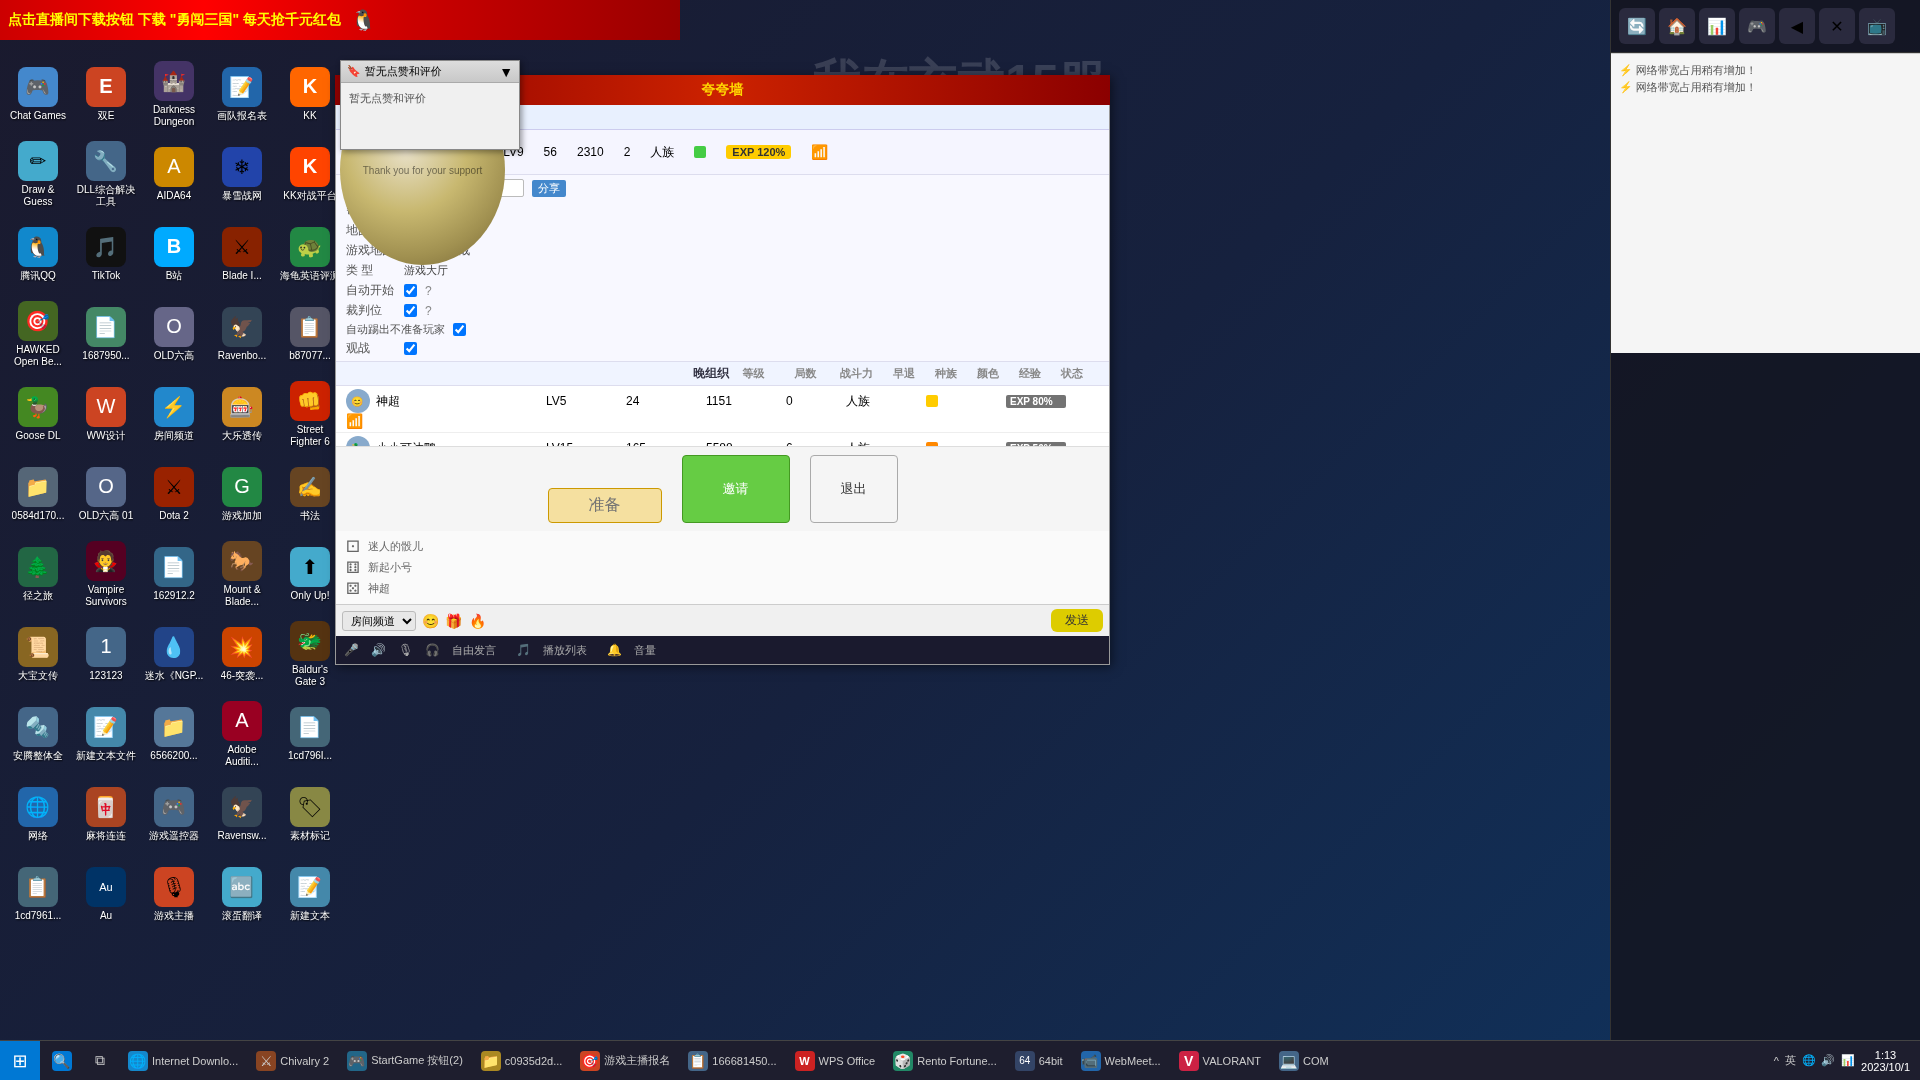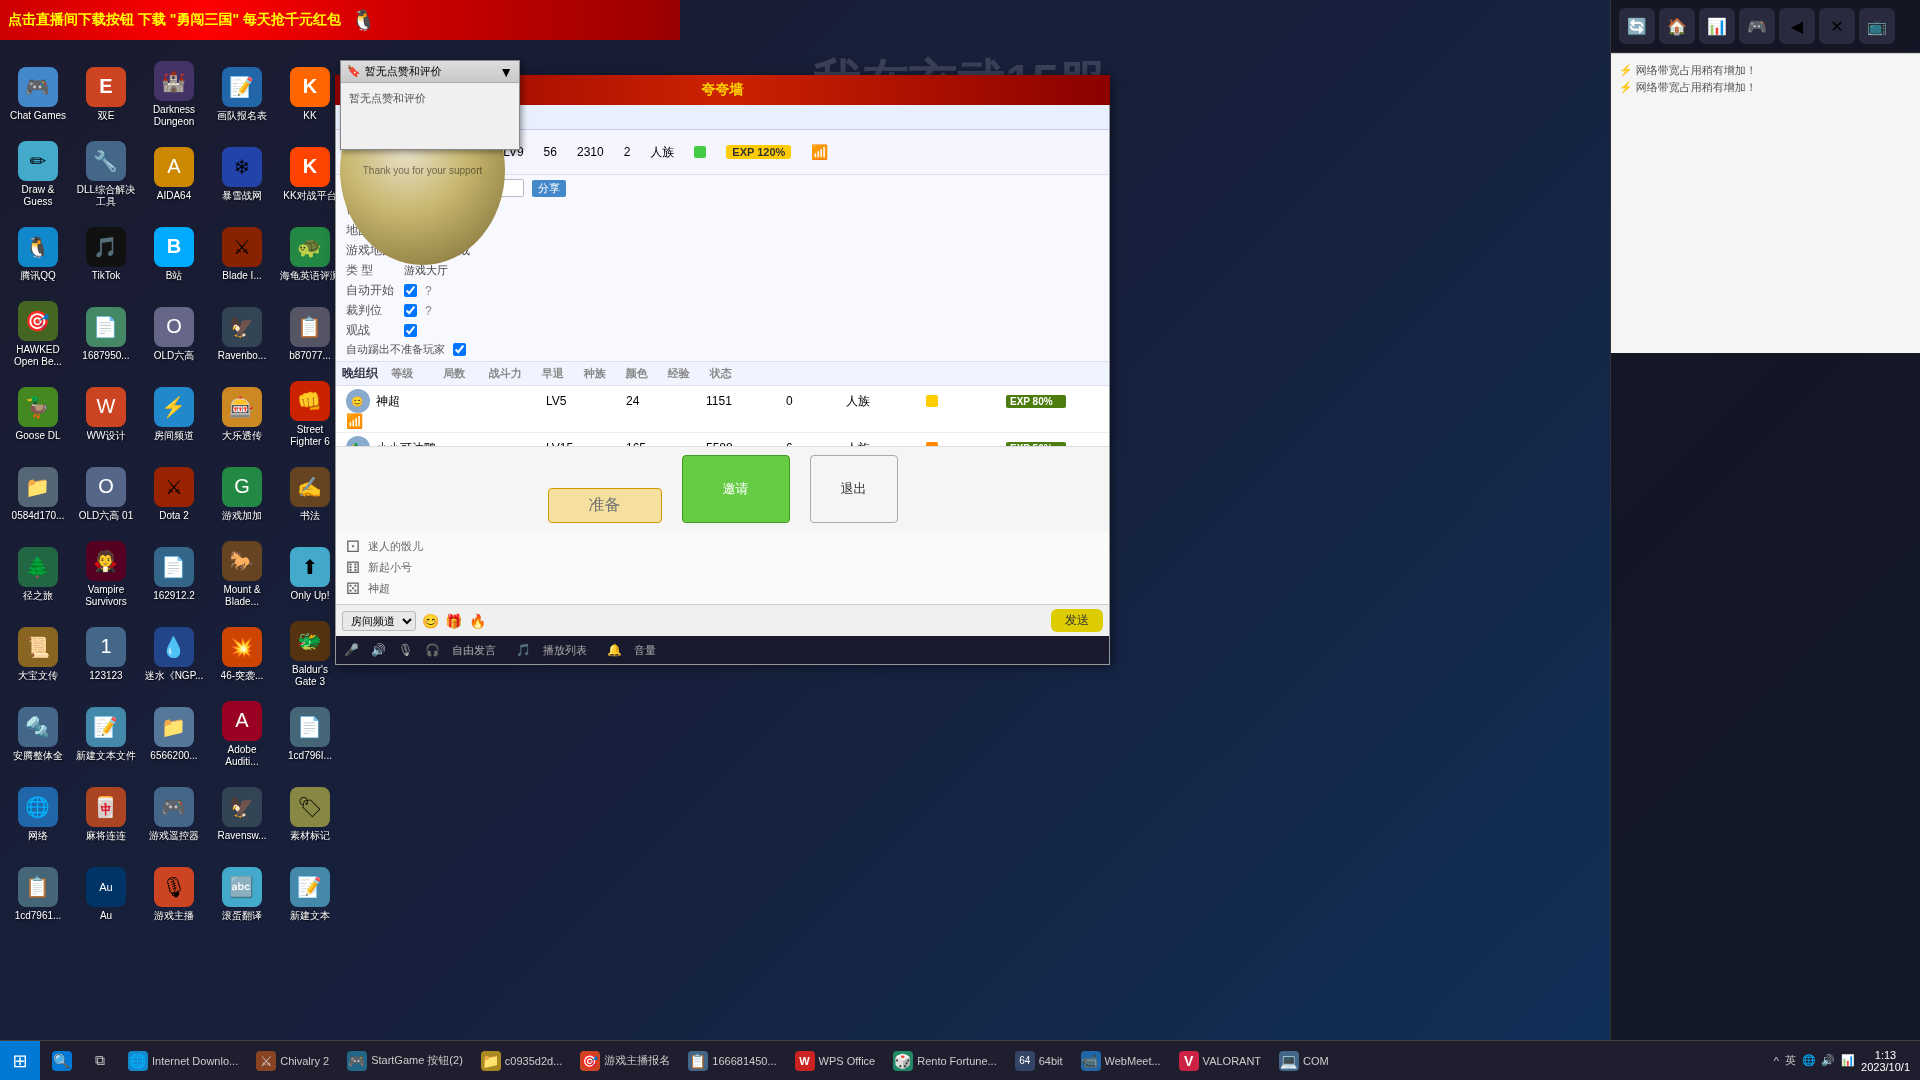--- a/index.html
+++ b/index.html
@@ -309,31 +309,32 @@
       width: 12px;
       height: 12px;
       border-radius: 2px;
     }
     .exp-sm {
       padding: 1px 4px;
       border-radius: 2px;
       font-size: 10px;
       font-weight: bold;
     }
-    .exp-green { background: #4d7c0f; color: white; }
+    .exp-green { background: #737373; color: white; }
 
     
     .section-label {
       background: #f0f4ff;
-      padding: 3px 6px;
+      padding: 3px 26px;
       font-size: 12px;
       font-weight: bold;
       color: #334;
       border-bottom: 1px solid #dde;
       flex-shrink: 0;
+      text-align: right;
     }
 
     
     .action-bar {
       display: flex;
       justify-content: center;
       gap: 20px;
       padding: 8px;
       background: #f5f5f5;
       border-top: 1px solid #ddd;
@@ -913,25 +914,25 @@
           <span class="form-label">自动开始</span>
           <input type="checkbox" checked="" style="">
           <span style="color:#888;">?</span>
         </div>
         <div class="form-row">
           <span class="form-label">裁判位</span>
           <input type="checkbox" checked="" style="">
           <span style="color:#888;">?</span>
         </div>
         <div class="form-row">
+          <span style="font-size:11px; color:#555;">自动踢出不准备玩家</span>
+          <input type="checkbox" checked="" style="">
+        </div>
+        <div class="form-row">
           <span class="form-label">观战</span>
-          <input type="checkbox" checked="" style="">
-        </div>
-        <div class="form-row">
-          <span style="font-size:11px; color:#555;">自动踢出不准备玩家</span>
           <input type="checkbox" checked="" style="">
         </div>
       </div>
 
       <div class="table-area">
 
         <div class="section-label">
           <span>晚组织</span>
           &nbsp;&nbsp;
           <span style="color:#888; font-size:11px;">等级</span>

